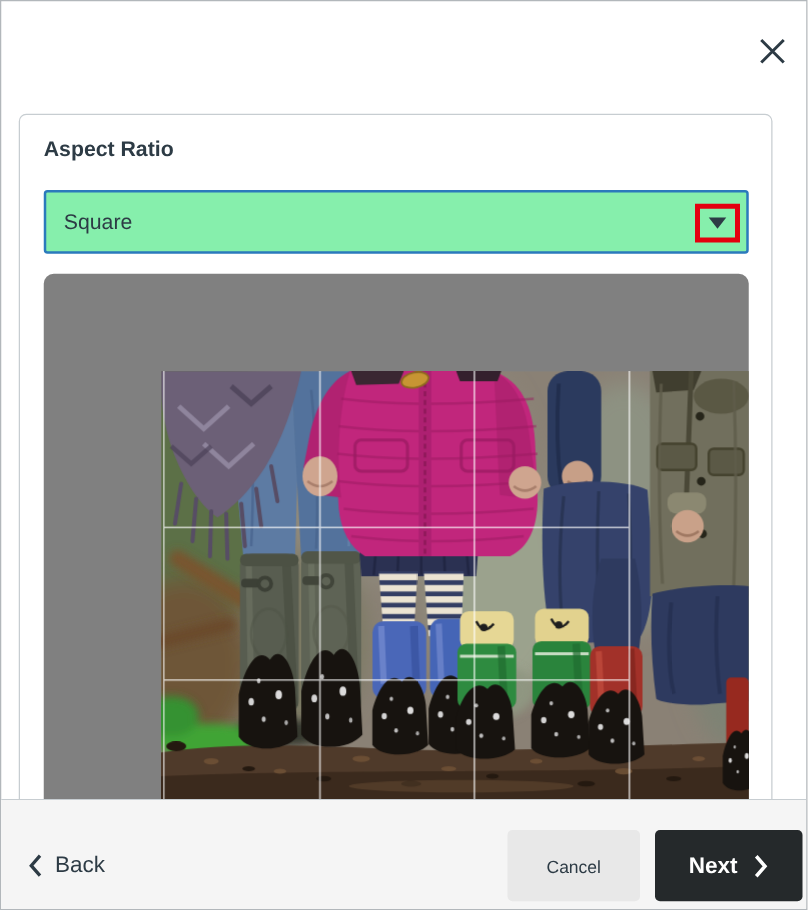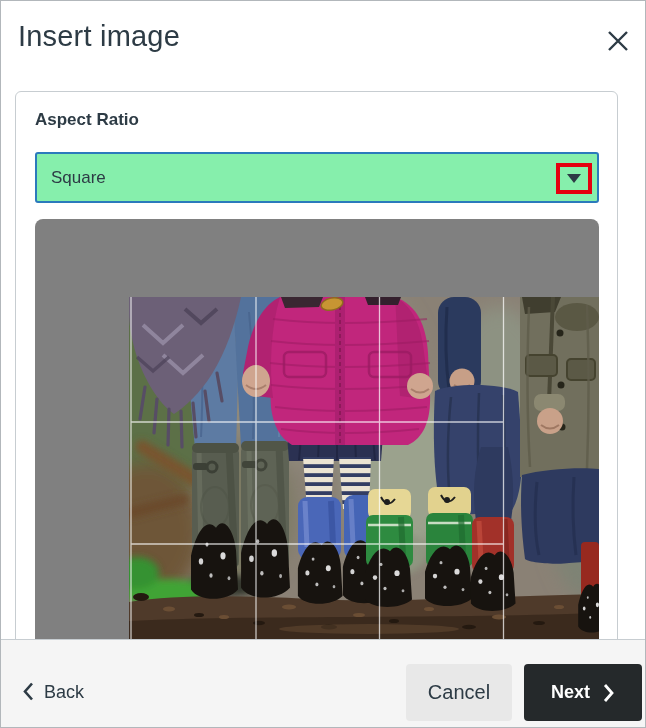--- a/index.html
+++ b/index.html
@@ -20,30 +20,29 @@
   .dropdown-value{position:absolute;left:14px;top:50%;transform:translateY(-50%);font-size:17px;color:#2d3b45;}
   .annotation-box{position:absolute;right:5px;top:9px;width:36px;height:31px;border:4px solid #e4000f;box-sizing:border-box;display:flex;align-items:center;justify-content:center;}
   .caret-down{width:0;height:0;border-left:7px solid transparent;border-right:7px solid transparent;border-top:9px solid #2d3b45;}
 
   .preview{position:absolute;left:19px;top:127px;width:564px;height:422px;background:#808080;border-radius:8px 8px 0 0;overflow:hidden;}
   .photo{position:absolute;left:94px;top:78px;width:470px;height:344px;}
   .photo svg{display:block;width:470px;height:344px;}
 
   
   .footer{position:absolute;left:0;right:0;bottom:0;height:87px;background:#f5f5f5;border-top:1px solid #c7cdd1;z-index:3;}
-  .back-btn{position:absolute;left:21px;top:52px;transform:translateY(-50%);display:flex;align-items:flex-start;gap:10px;background:none;border:none;padding:0;font-family:inherit;font-size:18px;color:#2d3b45;cursor:pointer;}
-  .cancel-btn{position:absolute;right:133px;top:24px;width:106px;height:57px;background:#e8e8e8;border:none;border-radius:4px;font-family:inherit;font-size:20px;color:#2d3b45;cursor:pointer;}
+  .back-btn{position:absolute;left:21px;top:52px;transform:translateY(-50%);display:flex;align-items:flex-end;gap:10px;background:none;border:none;padding:0;font-family:inherit;font-size:18px;color:#2d3b45;cursor:pointer;}
+  .cancel-btn{position:absolute;right:133px;top:24px;width:106px;height:57px;background:#e8e8e8;border:none;border-radius:4px;font-family:inherit;font-size:14px;color:#2d3b45;cursor:pointer;}
   .next-btn{position:absolute;right:3px;top:24px;width:118px;height:57px;background:#25292b;border:none;border-radius:4px;font-family:Liberation Sans, sans-serif;font-size:18px;font-weight:700;color:#fff;cursor:pointer;display:flex;align-items:center;justify-content:center;gap:13px;}
 </style>
 </head>
 <body>
 
 <div class="dialog">
 
-  <h1 class="dlg-title">Insert image</h1>
 
   <button class="close-btn">
     <span>
       <svg width="26" height="26" viewBox="0 0 26 26">
           <path d="M4 4 L22 22 M22 4 L4 22" stroke="#2d3b45" stroke-width="2.4" fill="none"></path>
         </svg>
     </span>
   </button>
 
   <div class="panel">

